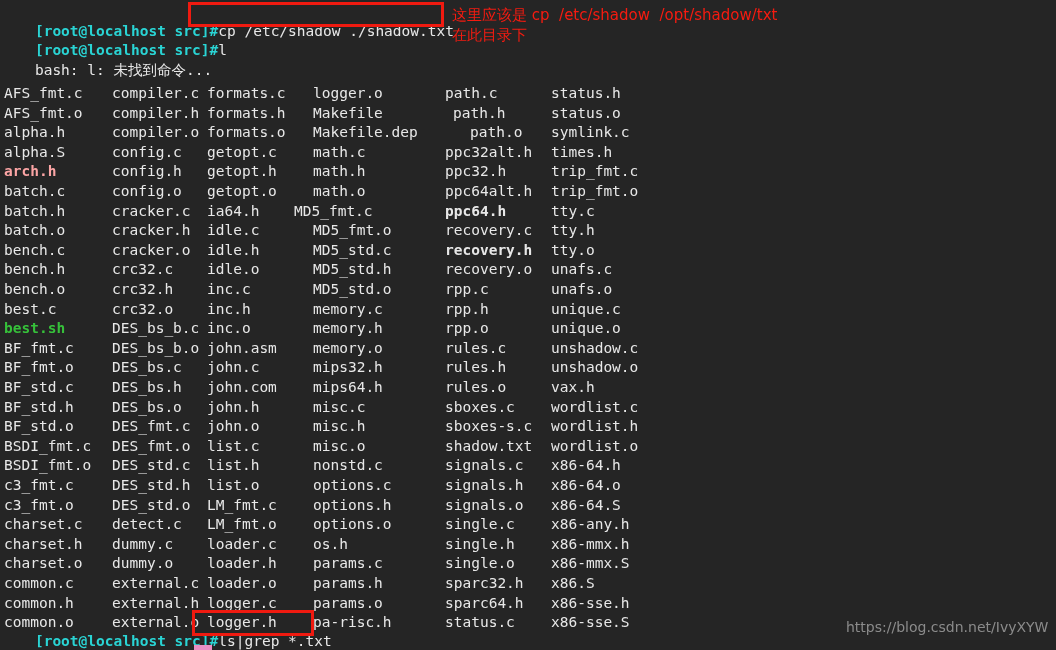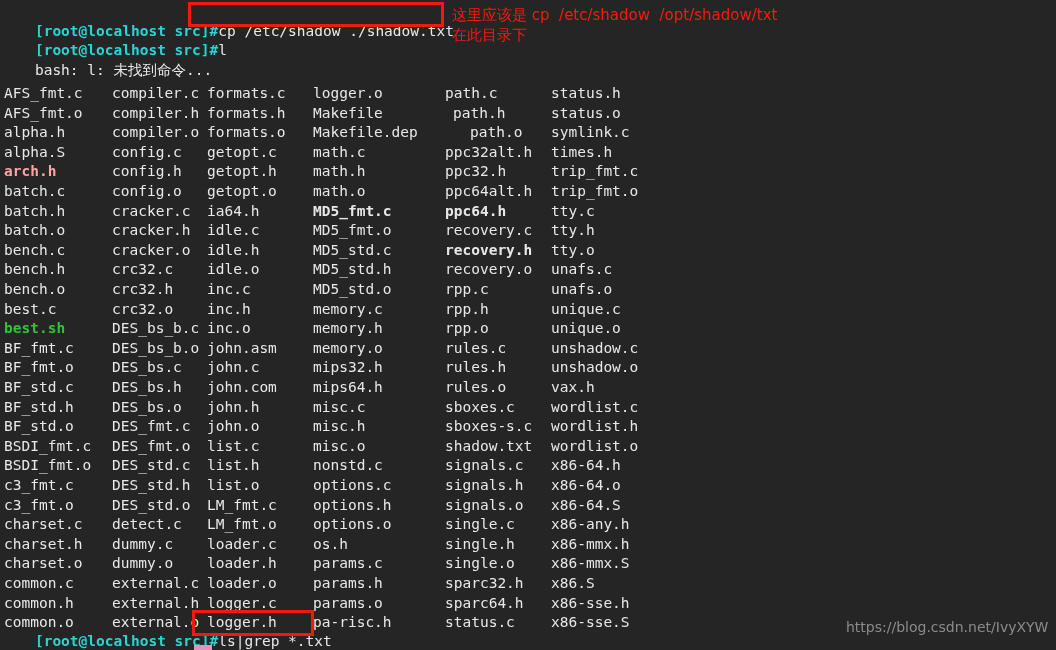--- a/index.html
+++ b/index.html
@@ -152,21 +152,21 @@
       <div class="fname " style="left: 207px; top: 470.4px;">loader.h</div>
       <div class="fname " style="left: 207px; top: 490px;">loader.o</div>
       <div class="fname " style="left: 207px; top: 509.6px;">logger.c</div>
       <div class="fname " style="left: 207px; top: 529.2px;">logger.h</div>
       <div class="fname " style="left: 313px; top: 0px;">logger.o</div>
       <div class="fname " style="left: 313px; top: 19.6px;">Makefile</div>
       <div class="fname " style="left: 313px; top: 39.2px;">Makefile.dep</div>
       <div class="fname " style="left: 313px; top: 58.8px;">math.c</div>
       <div class="fname " style="left: 313px; top: 78.4px;">math.h</div>
       <div class="fname " style="left: 313px; top: 98px;">math.o</div>
-      <div class="fname " style="left: 313px; top: 117.6px; font-weight: bold;">MD5_fmt.c</div>
+      <div class="fname " style="left: 294px; top: 117.6px;">MD5_fmt.c</div>
       <div class="fname " style="left: 313px; top: 137.2px;">MD5_fmt.o</div>
       <div class="fname " style="left: 313px; top: 156.8px;">MD5_std.c</div>
       <div class="fname " style="left: 313px; top: 176.4px;">MD5_std.h</div>
       <div class="fname " style="left: 313px; top: 196px;">MD5_std.o</div>
       <div class="fname " style="left: 313px; top: 215.6px;">memory.c</div>
       <div class="fname " style="left: 313px; top: 235.2px;">memory.h</div>
       <div class="fname " style="left: 313px; top: 254.8px;">memory.o</div>
       <div class="fname " style="left: 313px; top: 274.4px;">mips32.h</div>
       <div class="fname " style="left: 313px; top: 294px;">mips64.h</div>
       <div class="fname " style="left: 313px; top: 313.6px;">misc.c</div>

